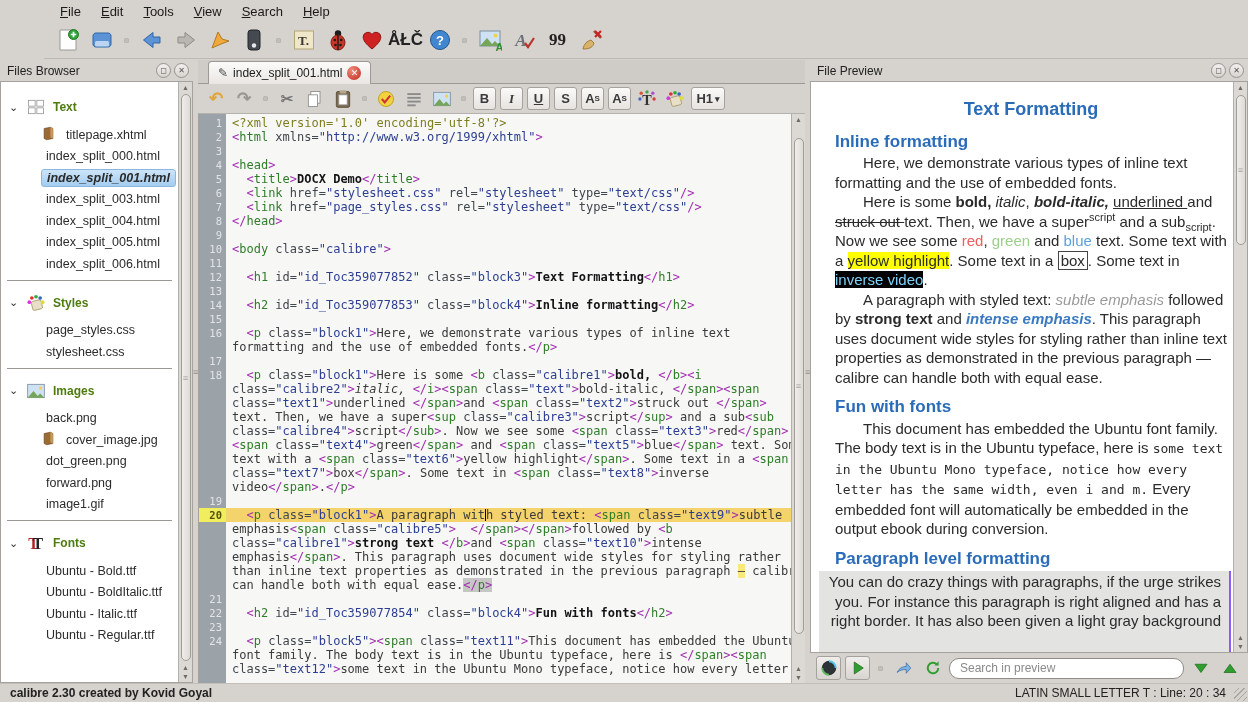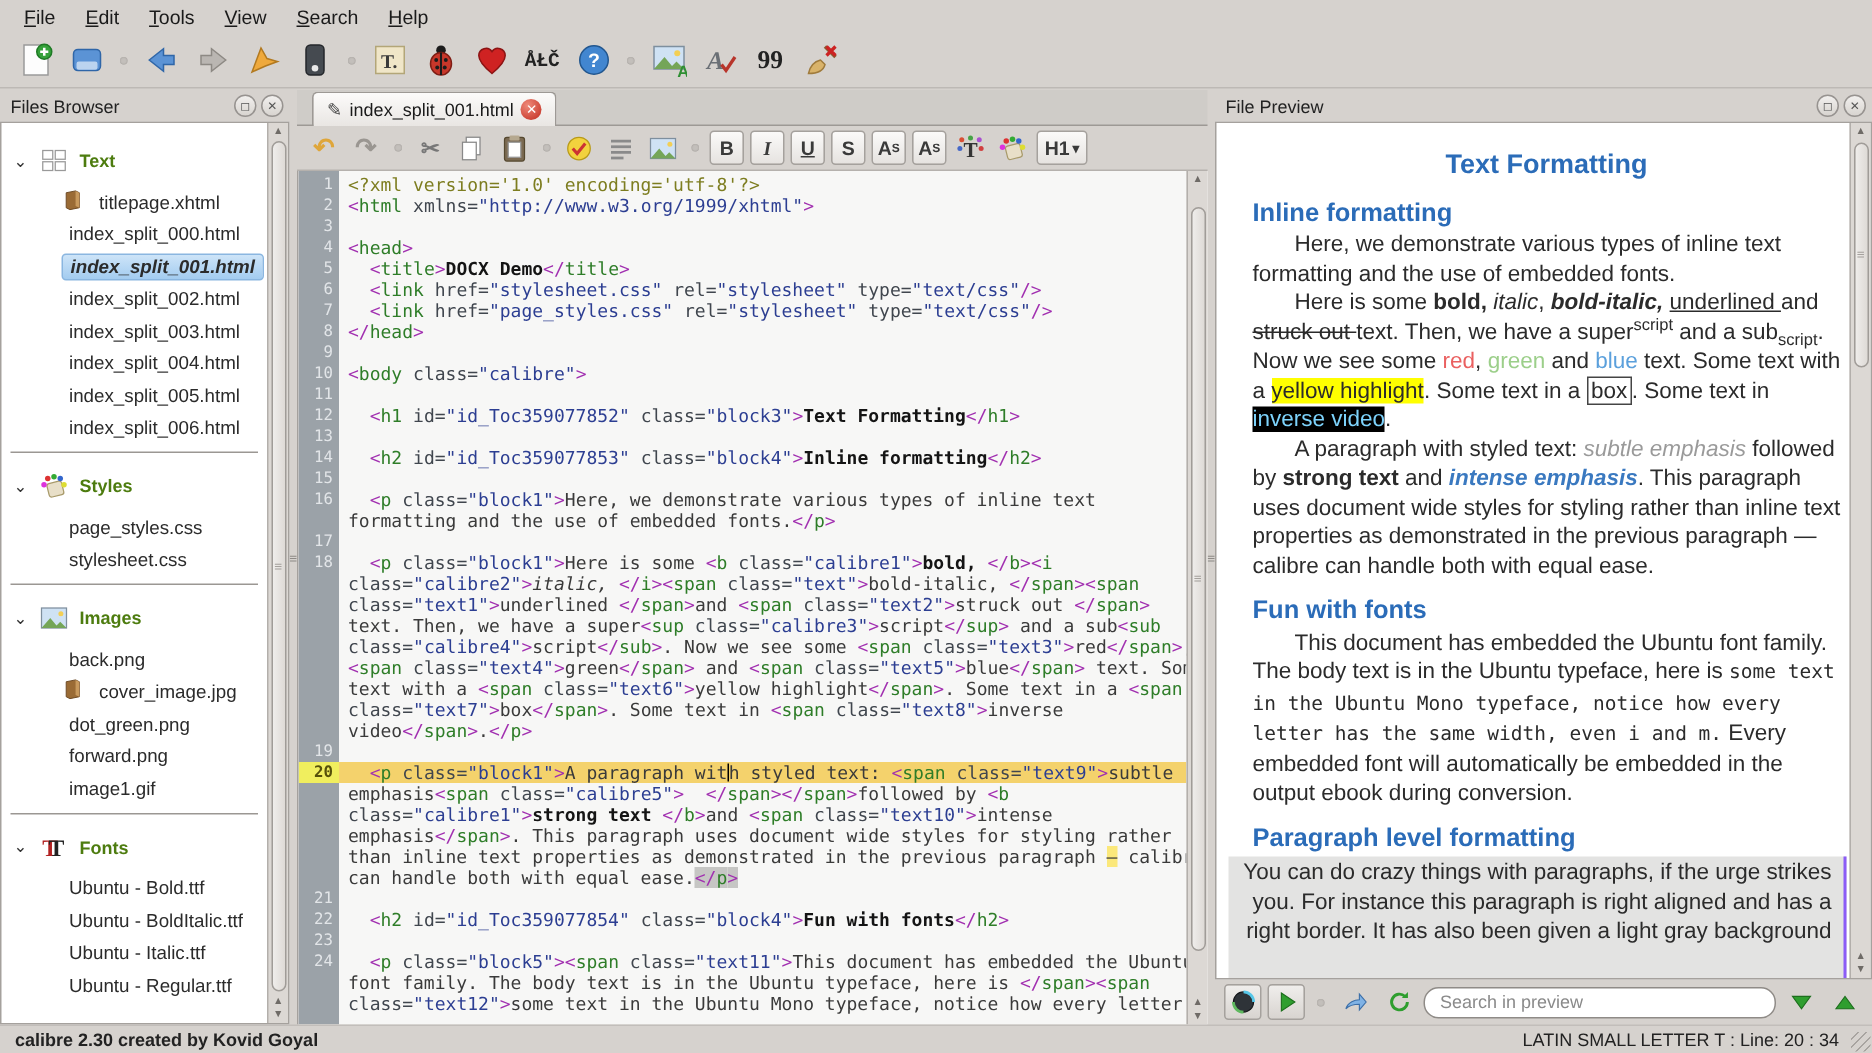--- a/index.html
+++ b/index.html
@@ -1,28 +1,28 @@
 <!DOCTYPE html>
 <html><head>
 <meta charset="utf-8">
 <style>
   html,body{margin:0;padding:0;background:#888;}
   *{box-sizing:border-box;}
   .window{width:1248px;height:702px;position:relative;background:#d6d2ce;
-    font-family:"Liberation Sans",sans-serif;color:#1a1a1a;overflow:hidden;}
+    font-family:"Liberation Sans",sans-serif;color:#1a1a1a;overflow:hidden;padding-left:44px;}
   
   .menubar{height:22px;display:flex;align-items:center;padding-left:6px;font-size:13px;}
   .menu-item{padding:2px 10px;cursor:default;}
   .menu-item u{text-decoration:underline;}
   
   .toolbar{height:37px;display:flex;align-items:center;padding-left:8px;gap:3px;
     border-bottom:1px solid #bdb9b5;}
   .tbtn{width:31px;height:31px;display:flex;align-items:center;justify-content:center;}
   .tbtn svg{width:24px;height:24px;}
-  .ticon-text{font-weight:bold;font-size:13px;color:#222;font-family:Liberation Mono, monospace;}
+  .ticon-text{font-weight:bold;font-size:17px;color:#222;}
   .tsep{width:5px;height:5px;border-radius:50%;background:#c3bfbb;box-shadow:inset 0 0 1px #8f8b87;margin:0 4px;}
   
   .main{position:absolute;top:60px;left:0;right:0;bottom:19px;display:flex;}
   .dock{display:flex;flex-direction:column;min-width:0;}
   .dock-left{width:193px;}
   .dock-center{flex:1;}
   .dock-right{width:438px;}
   .splitter{width:5px;display:flex;align-items:center;justify-content:center;
     color:#8f8b87;font-size:9px;}
   .dock-header{height:21px;display:flex;align-items:center;padding:0 4px 0 7px;
@@ -274,23 +274,20 @@
                 </svg></span>
               <span class="flabel">titlepage.xhtml</span>
             </div>
             <div class="tree-item">
               <span class="flabel">index_split_000.html</span>
             </div>
             <div class="tree-item selected">
               <span class="flabel">index_split_001.html</span>
             </div>
             <div class="tree-item">
-              <span class="flabel">index_split_002.html</span>
-            </div>
-            <div class="tree-item">
               <span class="flabel">index_split_003.html</span>
             </div>
             <div class="tree-item">
               <span class="flabel">index_split_004.html</span>
             </div>
             <div class="tree-item">
               <span class="flabel">index_split_005.html</span>
             </div>
             <div class="tree-item">
               <span class="flabel">index_split_006.html</span>

